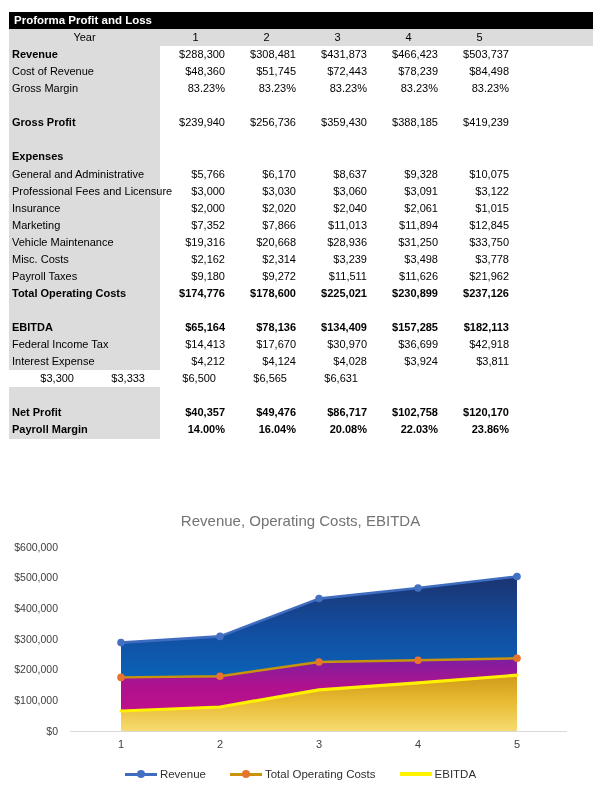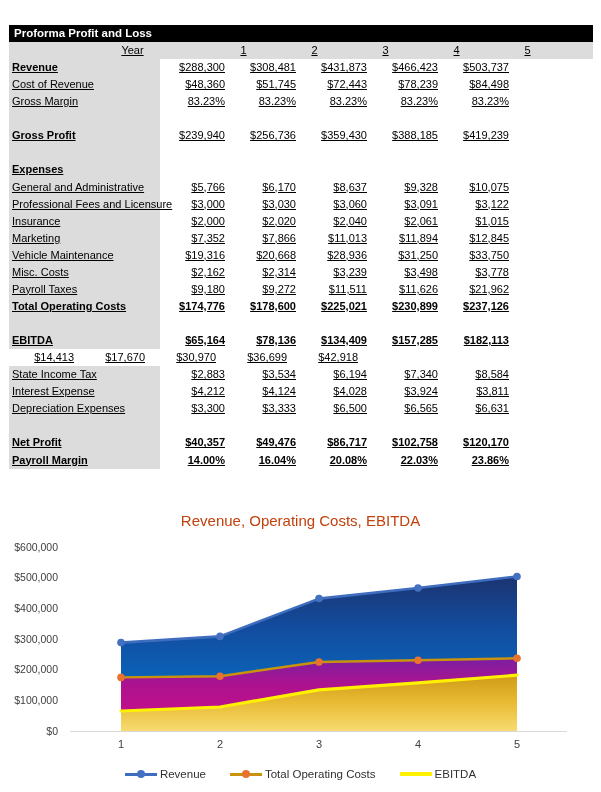--- a/index.html
+++ b/index.html
@@ -1,33 +1,33 @@
 <!DOCTYPE html>
 <html><head>
 <meta charset="utf-8">
 <style>
   html,body{margin:0;padding:0;background:#fff;}
   .page{position:relative;width:601px;height:792px;background:#fff;overflow:hidden;
         font-family:"Liberation Sans",sans-serif;color:#000;}
   
-  .ptable{position:absolute;left:9px;top:25px;width:584px;text-decoration:underline;}
+  .ptable{position:absolute;left:9px;top:12px;width:584px;}
   .title-bar{height:17px;background:#000;color:#fff;font-weight:bold;font-size:11.5px;
              line-height:17px;padding-left:5px;box-sizing:border-box;}
   .trow{display:flex;height:17.07px;font-size:11px;line-height:17.07px;}
   .tlabel{width:151px;background:#DCDCDC;padding-left:3px;box-sizing:border-box;white-space:nowrap;}
   .tcell{width:71px;text-align:right;padding-right:6px;box-sizing:border-box;white-space:nowrap;}
   .tspacer{flex:1;}
   .trow.year{background:#DCDCDC;}
-  .trow.year .tlabel{text-align:center;padding-left:0;margin-left:48px;}
+  .trow.year .tlabel{text-align:center;padding-left:0;}
   .trow.year .tcell{text-align:center;padding-right:0;}
   .b{font-weight:bold;}
   
   .chart{position:absolute;left:0;top:505px;width:601px;height:287px;}
   .chart-title{position:absolute;top:7px;left:0;width:100%;text-align:center;
-               font-size:15px;color:#c2410c;}
+               font-size:15px;color:#737373;}
   .plot-svg{position:absolute;left:0;top:0;}
   .legend{position:absolute;left:0;top:258px;width:100%;height:22px;display:flex;
           justify-content:center;align-items:center;gap:24px;font-size:11.5px;color:#303030;}
   .legend-item{display:flex;align-items:center;}
   .swatch{position:relative;width:32px;height:10px;margin-right:3px;}
   .swatch .sline{position:absolute;left:0;right:0;top:3.5px;height:3px;}
   .swatch .sline.thick{top:3px;height:4px;}
   .swatch .sdot{position:absolute;left:12px;top:1px;width:8px;height:8px;border-radius:50%;}
 </style>
 </head>
@@ -176,47 +176,38 @@
         <div class="trow">
           <div class="tlabel b">EBITDA</div>
           <div class="tcell b">$65,164</div>
           <div class="tcell b">$78,136</div>
           <div class="tcell b">$134,409</div>
           <div class="tcell b">$157,285</div>
           <div class="tcell b">$182,113</div>
           <div class="tspacer"></div>
         </div>
         <div class="trow">
+          <div class="tlabel">Federal Income Tax</div>
           <div class="tcell">$14,413</div>
           <div class="tcell">$17,670</div>
           <div class="tcell">$30,970</div>
           <div class="tcell">$36,699</div>
           <div class="tcell">$42,918</div>
-          <div class="tspacer"></div>
-        </div>
-        <div class="trow">
-          <div class="tlabel">State Income Tax</div>
-          <div class="tcell">$2,883</div>
-          <div class="tcell">$3,534</div>
-          <div class="tcell">$6,194</div>
-          <div class="tcell">$7,340</div>
-          <div class="tcell">$8,584</div>
           <div class="tspacer"></div>
         </div>
         <div class="trow">
           <div class="tlabel">Interest Expense</div>
           <div class="tcell">$4,212</div>
           <div class="tcell">$4,124</div>
           <div class="tcell">$4,028</div>
           <div class="tcell">$3,924</div>
           <div class="tcell">$3,811</div>
           <div class="tspacer"></div>
         </div>
         <div class="trow">
-          <div class="tlabel">Depreciation Expenses</div>
           <div class="tcell">$3,300</div>
           <div class="tcell">$3,333</div>
           <div class="tcell">$6,500</div>
           <div class="tcell">$6,565</div>
           <div class="tcell">$6,631</div>
           <div class="tspacer"></div>
         </div>
         <div class="trow">
           <div class="tlabel"></div>
           <div class="tspacer"></div>

